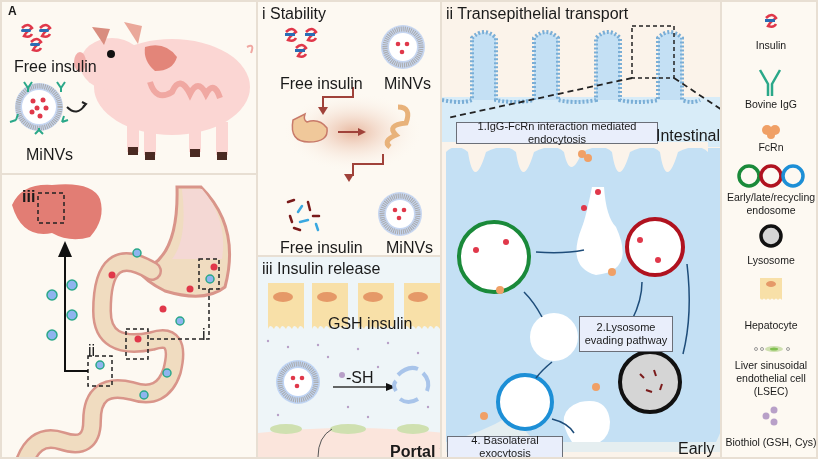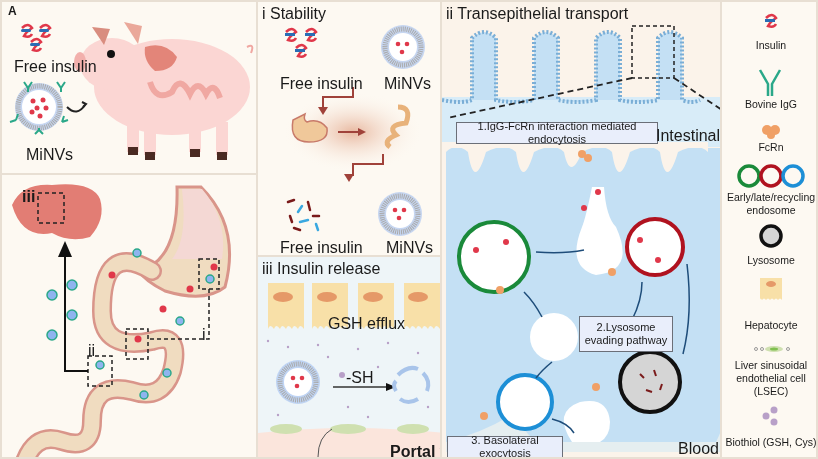--- a/index.html
+++ b/index.html
@@ -220,21 +220,21 @@
         <circle cx="130" cy="86" r="1.2"></circle>
         <circle cx="160" cy="96" r="1.2"></circle>
         <circle cx="90" cy="150" r="1.2"></circle>
         <circle cx="110" cy="160" r="1.2"></circle>
         <circle cx="20" cy="158" r="1.2"></circle>
         <circle cx="170" cy="150" r="1.2"></circle>
         <circle cx="70" cy="100" r="1.2"></circle>
         <circle cx="120" cy="110" r="1.2"></circle>
       </g>
   </svg>
-  <div class="lbl" style="left:70px;top:58px;">GSH efflux</div>
+  <div class="lbl" style="left:70px;top:58px;">GSH insulin</div>
   <div class="lbl" style="left:88px;top:112px;">-SH</div>
   <div class="lbl" style="left:132px;top:186px;font-weight:bold;">Portal vein</div>
 </div>
 
 <div class="panel" style="left:440px;top:0;width:282px;height:459px;background:#fbf3ea;">
   <div class="hdr" style="left:4px;top:3px;">ii  Transepithelial transport</div>
   <svg width="282" height="459">
 
     <rect x="0" y="95" width="282" height="50" fill="#d8ecf8"></rect>
     <path d="M0 98 q20 4 30 0 v-62 q12 -12 24 0 v62 q18 4 38 0 v-62 q12 -12 24 0 v62 q18 4 38 0 v-62 q12 -12 24 0 v62 q18 4 38 0 v-62 q12 -12 24 0 v62 q10 4 18 0" fill="#c4e0f4" stroke="#7aaed6" stroke-width="4" stroke-dasharray="2 2"></path>
@@ -279,22 +279,22 @@
     <g stroke="#7a1a1a" stroke-width="2">
         <path d="M198 372 l4 4"></path>
         <path d="M212 368 l2 6"></path>
         <path d="M204 388 l6 2"></path>
         <path d="M220 382 l-2 6"></path>
       </g>
   </svg>
   <div class="box" style="left:5px;top:120px;width:202px;height:22px;margin-left:9px;">1.IgG-FcRn interaction mediated endocytosis</div>
   <div class="lbl" style="left:214px;top:125px;">Intestinal lumen</div>
   <div class="box" style="left:137px;top:314px;width:94px;height:36px;padding:8px 4px;">2.Lysosome evading pathway</div>
-  <div class="box" style="left:5px;top:434px;width:116px;height:22px;">3. Basolateral exocytosis</div>
-  <div class="lbl" style="left:236px;top:438px;">Blood</div>
+  <div class="box" style="left:5px;top:434px;width:116px;height:22px;">4. Basolateral exocytosis</div>
+  <div class="lbl" style="left:236px;top:438px;">Early</div>
 </div>
 
 <div class="panel" style="left:720px;top:0;width:98px;height:459px;">
   <svg width="98" height="459">
     <g>
         <path d="M44 16 q6 -6 10 0 q-6 4 -8 8 q6 2 8 -2" stroke="#e0384a" stroke-width="2.5" fill="none"></path>
         <rect x="43" y="17" width="10" height="3" fill="#2a6db5"></rect>
       </g>
     <g stroke="#2aa889" stroke-width="2.5" fill="none">
         <path d="M38 68 l8 14 v12"></path>

